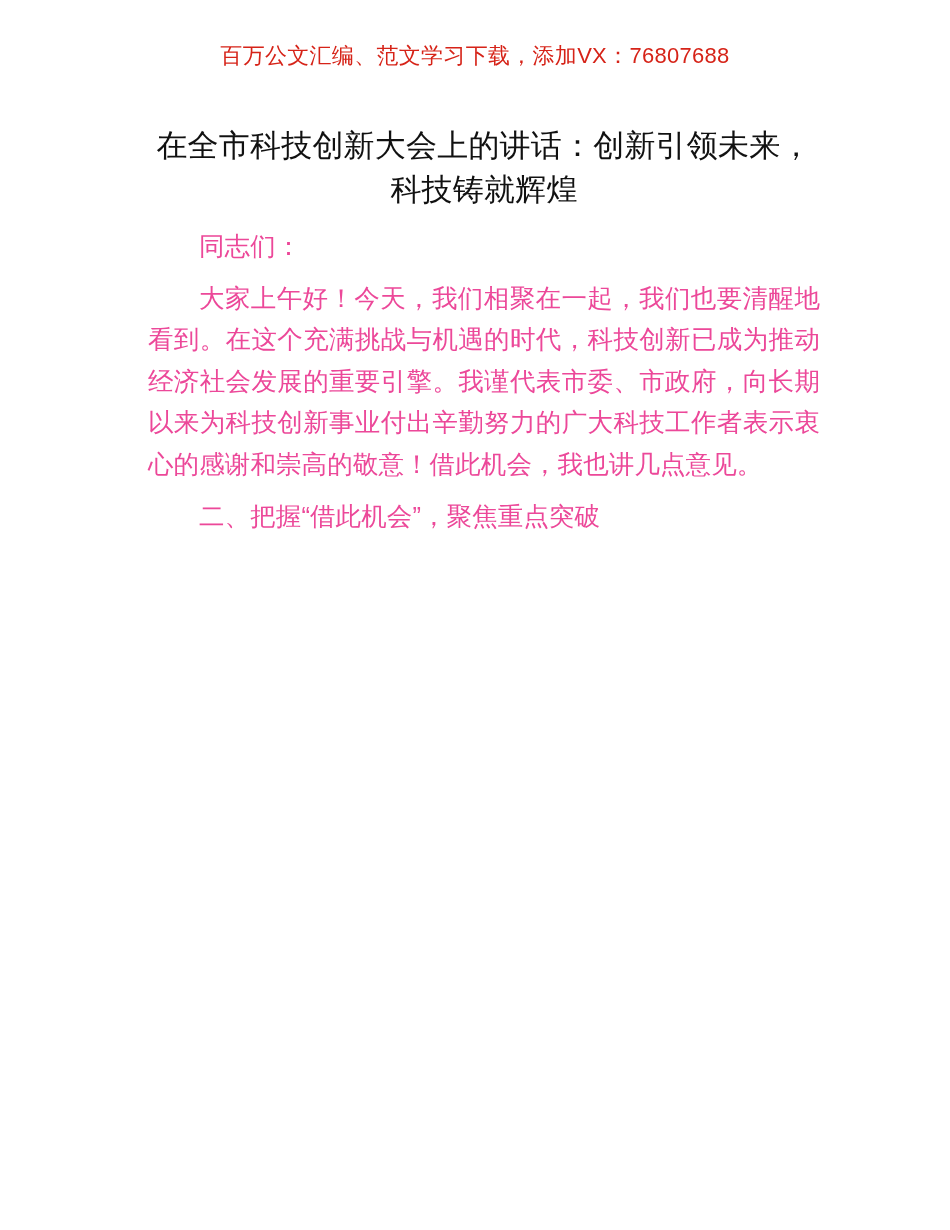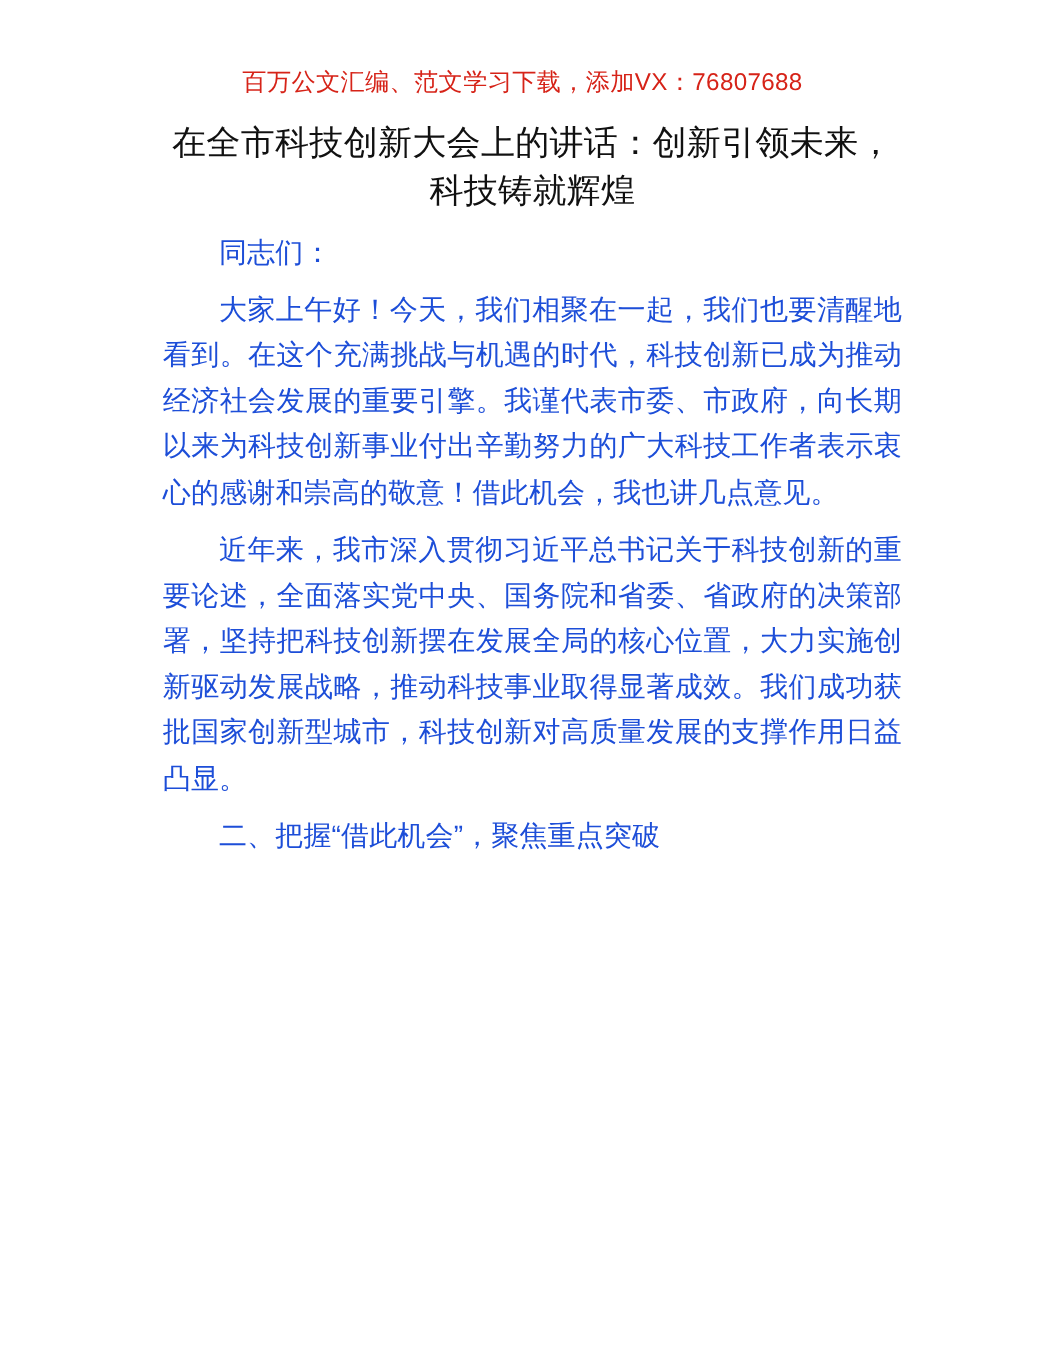--- a/index.html
+++ b/index.html
@@ -14,34 +14,34 @@
   .page {
     position: relative;
     width: 950px;
     height: 1230px;
     background: #ffffff;
     overflow: hidden;
     box-sizing: border-box;
   }
   .watermark-header {
     position: absolute;
-    top: 60px;
+    top: 41px;
     left: 0;
     width: 950px;
     text-align: center;
     font-size: 22px;
     line-height: 30px;
     letter-spacing: 0.3px;
     font-weight: 400;
     color: #d62318;
     white-space: nowrap;
   }
   .doc-body {
     position: absolute;
-    top: 108px;
+    top: 124px;
     left: 148px;
     width: 672px;
   }
   .doc-title {
     text-align: center;
     font-size: 31px;
     line-height: 44px;
     font-weight: 400;
     letter-spacing: 0.2px;
     margin: 0 0 14px 0;
@@ -49,21 +49,21 @@
     color: #111111;
   }
   .para {
     font-size: 25.5px;
     line-height: 41.5px;
     text-align: justify;
     text-justify: inter-ideograph;
     text-indent: 2em;
     margin: 0 0 11px 0;
     letter-spacing: 0.1px;
-    color: #1d4ed8;
+    color: #ec4899;
   }
   .para.heading {
     margin-bottom: 11px;
   }
   .para.tight {
     margin-bottom: 10px;
   }
 </style>
 </head>
 <body>
@@ -74,20 +74,19 @@
 
   <div class="doc-body">
 
     <h1 class="doc-title">在全市科技创新大会上的讲话：创新引领未来，科技铸就辉煌</h1>
 
     <p class="para tight">同志们：</p>
 
     <p class="para">大家上午好！今天，我们相聚在一起，我们也要清醒地看到。在这个充满挑战与机遇的时代，科技创新已成为推动经济社会发展的重要引擎。我谨代表市委、市政府，向长期以来为科技创新事业付出辛勤努力的广大科技工作者表示衷心的感谢和崇高的敬意！借此机会，我也讲几点意见。</p>
 
 
-    <p class="para">近年来，我市深入贯彻习近平总书记关于科技创新的重要论述，全面落实党中央、国务院和省委、省政府的决策部署，坚持把科技创新摆在发展全局的核心位置，大力实施创新驱动发展战略，推动科技事业取得显著成效。我们成功获批国家创新型城市，科技创新对高质量发展的支撑作用日益凸显。</p>
 
 
     <p class="para heading">二、把握“借此机会”，聚焦重点突破</p>
 
   </div>
 
 </div>
 
 </body></html>

